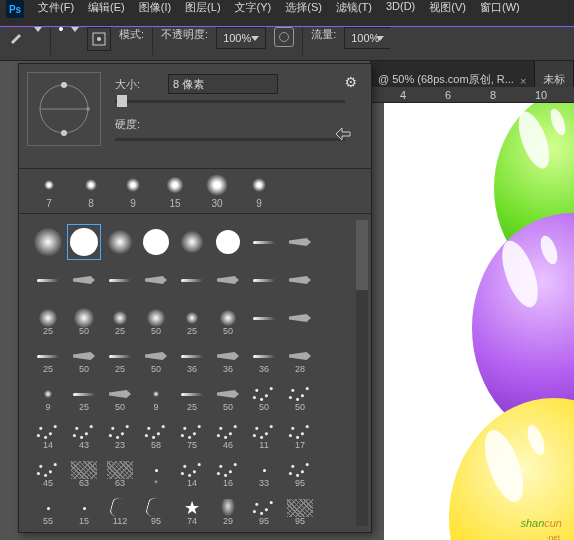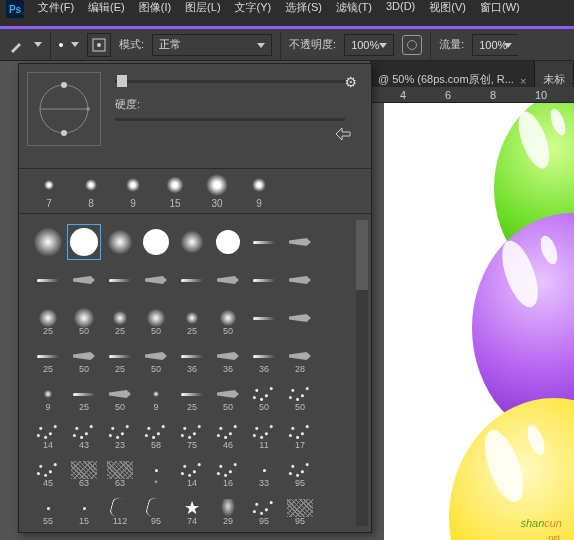--- a/index.html
+++ b/index.html
@@ -1,20 +1,20 @@
 <!DOCTYPE html>
 <html><head>
 <meta charset="utf-8">
 <style>
 *{margin:0;padding:0;box-sizing:border-box;font-family:"Microsoft YaHei",sans-serif;font-size:11px;color:#ccc}
 body{width:574px;height:540px;background:#535353;overflow:hidden;position:relative}
 .menubar{height:26px;background:#2d2d2d;display:flex;padding:0 6px;gap:14px}
 .ps-logo{width:18px;height:18px;background:#001e36;color:#31a8ff;font-weight:bold;font-size:10px;display:flex;align-items:center;justify-content:center;border-radius:2px}
 .menu-item{color:#d8d8d8;cursor:pointer;white-space:nowrap}
-.optbar{height:35px;background:#3d3d3d;border-top:3px solid #8b5cf6;border-bottom:1px solid #222;display:flex;align-items:center;padding:0 8px;gap:8px}
+.optbar{height:35px;background:#3d3d3d;border-top:1px solid #8b5cf6;border-bottom:1px solid #222;display:flex;padding:0 8px;gap:8px}
 .tool-ic{width:18px;height:18px;display:flex;align-items:center;justify-content:center}
 .chev{width:0;height:0;border-left:4px solid transparent;border-right:4px solid transparent;border-top:5px solid #ccc}
 .dot{width:4px;height:4px;background:#fff;border-radius:50%}
 .sq-btn{width:24px;height:24px;background:#3d3d3d;border:1px solid #222;display:flex;align-items:center;justify-content:center}
 .dd{background:#3d3d3d;border:1px solid #222;height:22px;display:flex;align-items:center;padding:0 22px 0 6px;position:relative;color:#ddd}
 .dd::after{content:"";position:absolute;right:6px;top:8px;border-left:4px solid transparent;border-right:4px solid transparent;border-top:5px solid #ccc}
 .sep{width:1px;height:28px;background:#2a2a2a}
 .target-ic{width:20px;height:20px;border:1px solid #999;border-radius:3px;position:relative}
 .target-ic::before{content:"";position:absolute;inset:4px;border:1px solid #999;border-radius:50%}
 .panel{position:absolute;left:18px;top:63px;width:354px;height:470px;background:#454545;border:1px solid #222;box-shadow:3px 3px 8px rgba(0,0,0,.4);z-index:10}
@@ -99,21 +99,20 @@
   <div class="sep"></div>
   <span class="dot"></span>
   <span class="chev"></span>
   <div class="sq-btn">
       <svg width="14" height="14">
         <rect x="1" y="1" width="12" height="12" fill="none" stroke="#ccc"></rect>
         <circle cx="7" cy="7" r="2" fill="#ccc"></circle>
       </svg>
     </div>
   <span>模式:</span>
-  <div class="dd" style="width:120px">正常</div>
   <div class="sep"></div>
   <span>不透明度:</span>
   <div class="dd" style="width:50px">100%</div>
   <span class="target-ic"></span>
   <div class="sep"></div>
   <span>流量:</span>
   <div class="dd" style="width:46px;border-right:none">100%</div>
 </div>
 
 <div class="tabbar">
@@ -155,20 +154,24 @@
     <div class="preview">
       <svg viewBox="0 0 60 60">
           <circle cx="30" cy="30" r="24" fill="none" stroke="#888"></circle>
           <line x1="6" y1="30" x2="54" y2="30" stroke="#888"></line>
           <circle cx="30" cy="6" r="3" fill="#ccc"></circle>
           <circle cx="30" cy="54" r="3" fill="#ccc"></circle>
           <circle cx="54" cy="30" r="2" fill="#888"></circle>
         </svg>
     </div>
     <div class="ctrl-col">
+      <div class="ctrl-row">
+        <span>大小:</span>
+        <div class="num-in" style="margin-left:20px">8 像素</div>
+      </div>
       <div class="slider-tr">
           <div class="slider-th" style="left:2px"></div>
         </div>
       <div class="ctrl-row">
         <span>硬度:</span>
       </div>
       <div class="slider-tr"></div>
     </div>
     <span class="gear">⚙</span>
     <span class="flip"><svg width="20" height="20">

